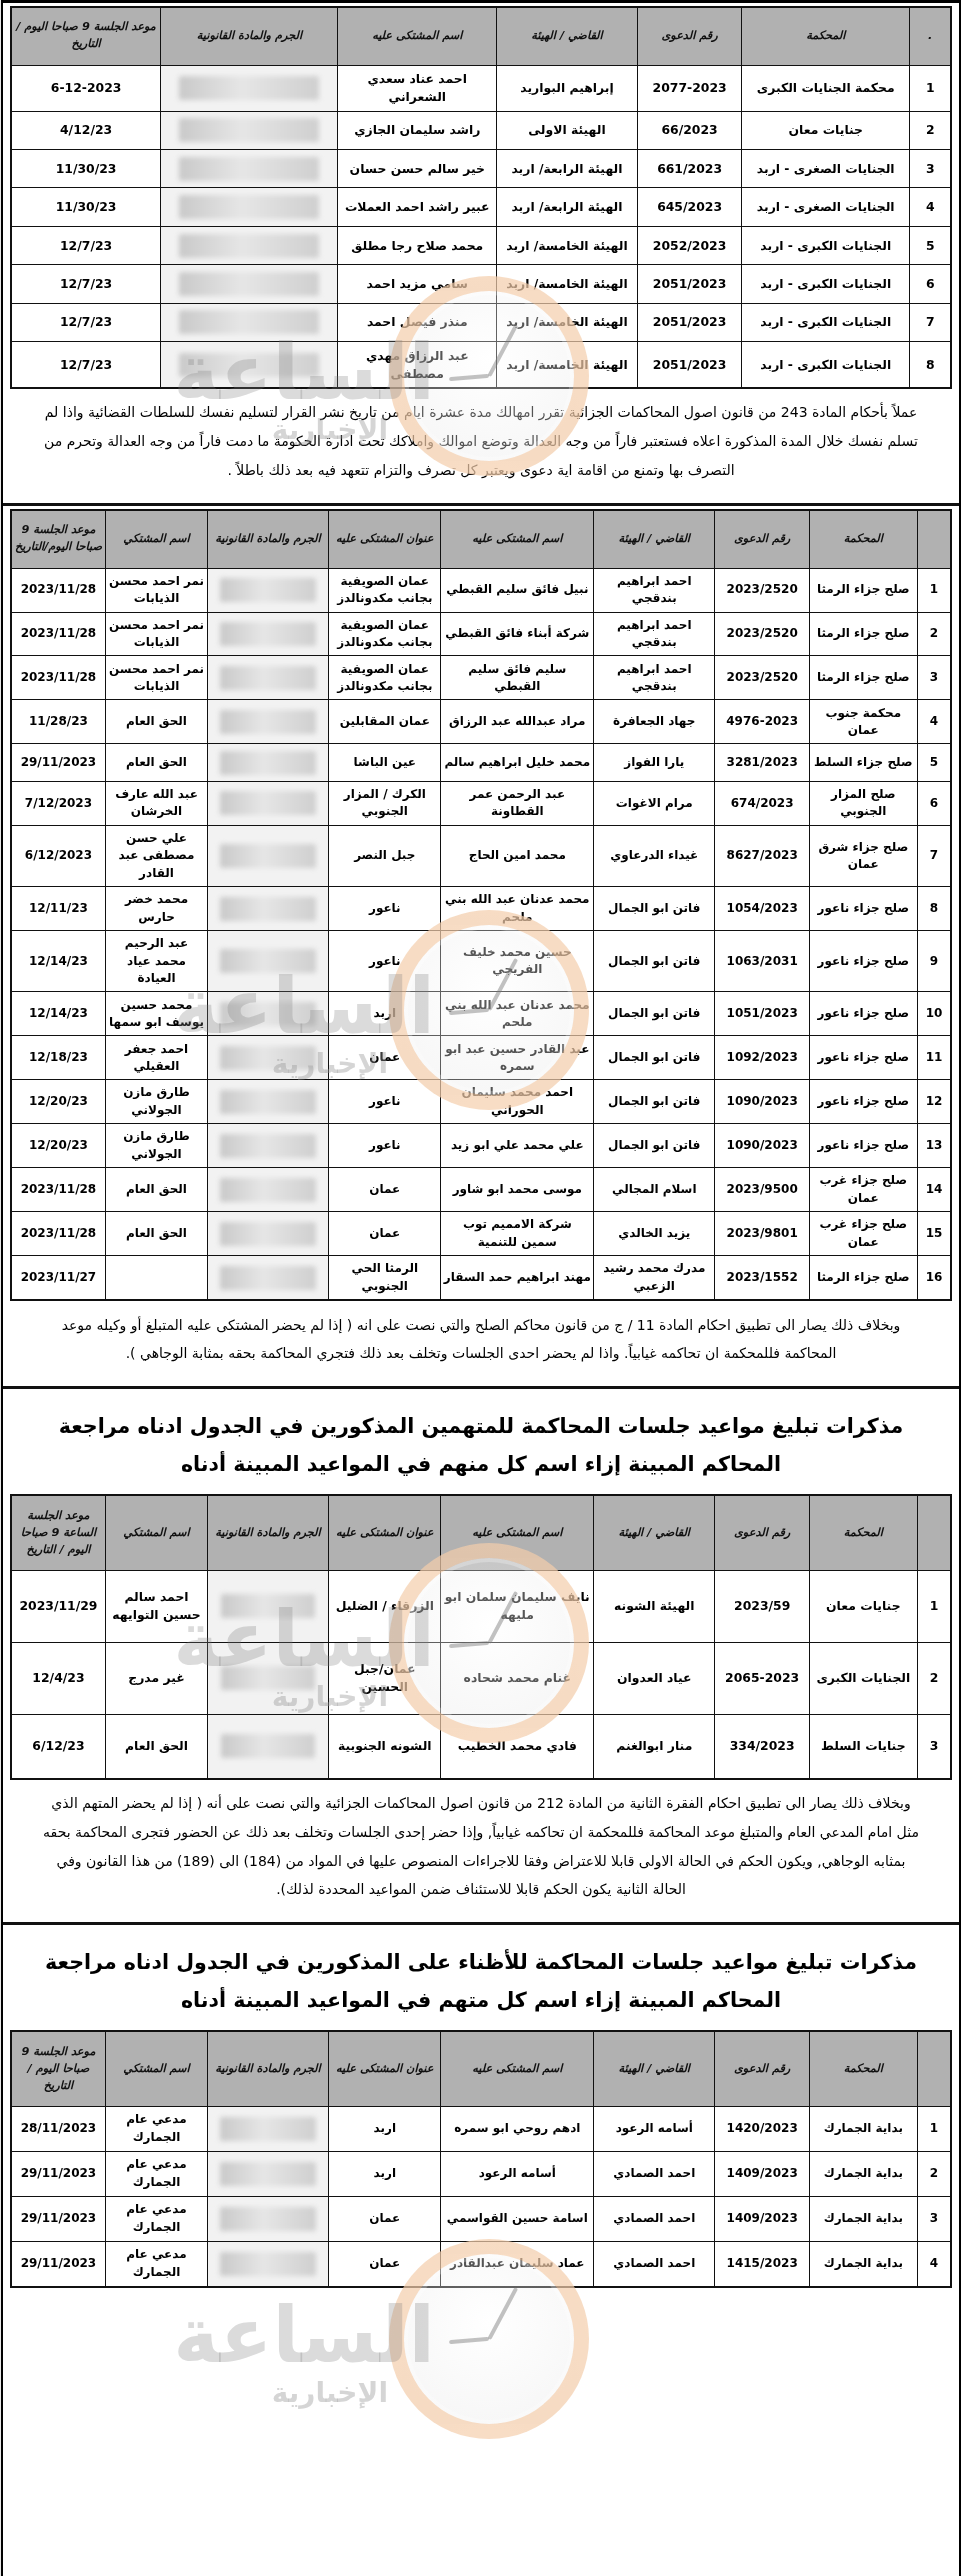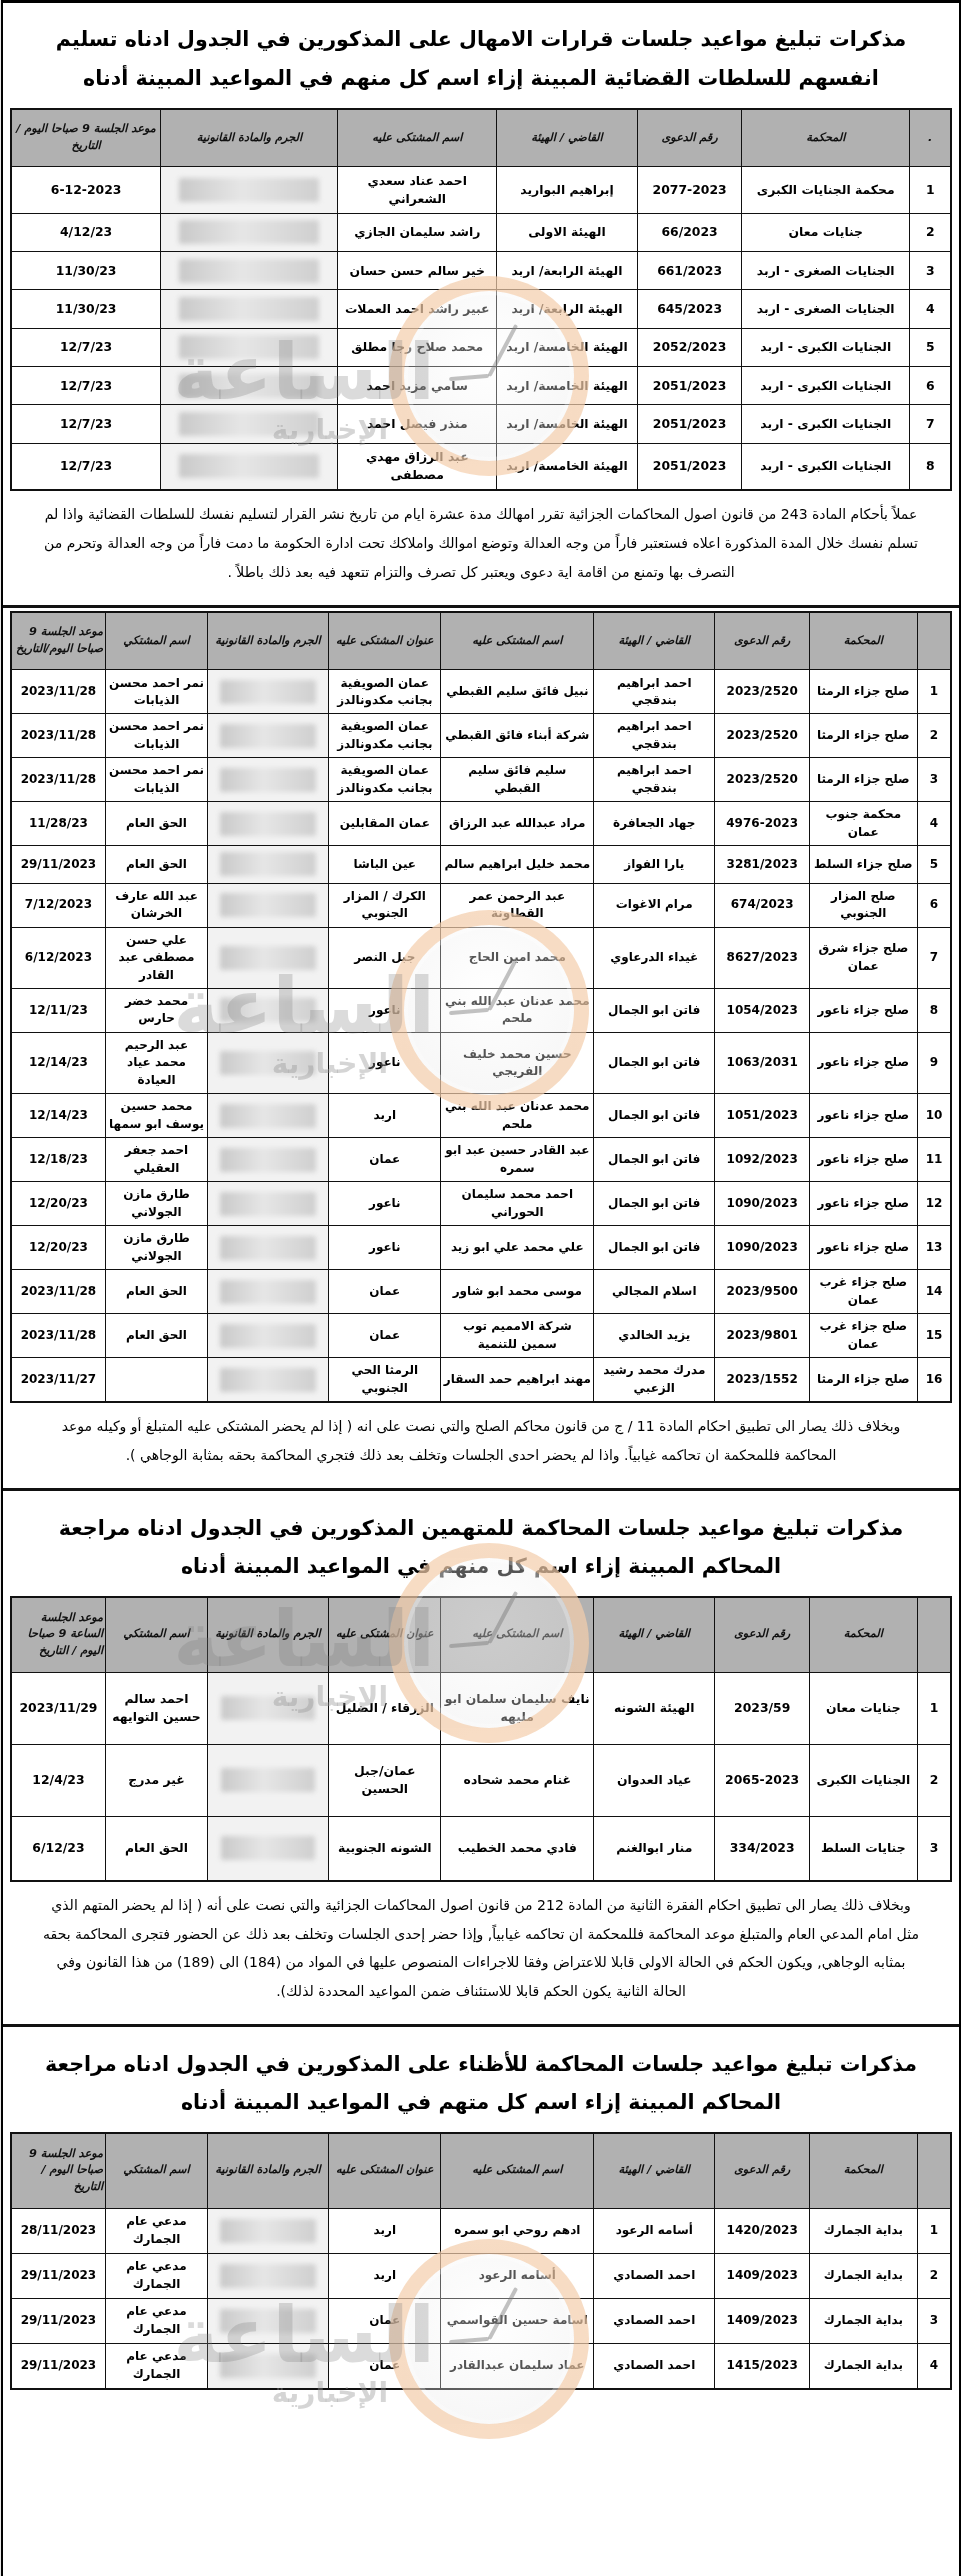--- a/index.html
+++ b/index.html
@@ -33,21 +33,21 @@
   table[data-table="3"] td{padding:4.6px 2.1px; font-size:12px;}
   
   .cols7 th:nth-child(1){width:4%;}  .cols7 th:nth-child(2){width:18%;}
   .cols7 th:nth-child(3){width:11%;} .cols7 th:nth-child(4){width:15%;}
   .cols7 th:nth-child(5){width:17%;} .cols7 th:nth-child(6){width:19%;}
   .cols7 th:nth-child(7){width:16%;}
   .cols9 th:nth-child(1){width:3.2%;}  .cols9 th:nth-child(2){width:11.5%;}
   .cols9 th:nth-child(3){width:10%;}   .cols9 th:nth-child(4){width:13%;}
   .cols9 th:nth-child(5){width:16.5%;} .cols9 th:nth-child(6){width:12%;margin-top:28px;}
   .cols9 th:nth-child(7){width:13%;}   .cols9 th:nth-child(8){width:10.8%;}
-  .cols9 th:nth-child(9){width:10%;text-align:right;}
+  .cols9 th:nth-child(9){width:10%;}
   .legal{
     font-size:14px; font-weight:400; text-align:center; color:#000;
     line-height:2.05; margin:9.3px 36px 11.3px;
   }
   .blur-box{
     height:24px; width:82%; margin:2.1px auto; border-radius:2.6px;
     background:linear-gradient(90deg,#c9c9c9,#e6e6e6 45%,#cfcfcf);
     filter:blur(2.6px);
   }
   td.redacted{background:#f2f2f2;}
@@ -101,21 +101,20 @@
     <div class="wm-text">الساعة</div>
     <div class="wm-text2">الإخبارية</div>
   </div>
   <div class="wm" style="top:2231px">
     <div class="wm-clock"></div>
     <div class="wm-text">الساعة</div>
     <div class="wm-text2">الإخبارية</div>
   </div>
 
   <div class="section">
-    <h2 class="sec-title">مذكرات تبليغ مواعيد جلسات قرارات الامهال على المذكورين في الجدول ادناه تسليم انفسهم للسلطات القضائية المبينة إزاء اسم كل منهم في المواعيد المبينة أدناه</h2>
     <table class="grid cols7" data-table="0">
         <thead>
           <tr>
             <th>.</th>
             <th>المحكمة</th>
             <th>رقم الدعوى</th>
             <th>القاضي / الهيئة</th>
             <th>اسم المشتكى عليه</th>
             <th>الجرم والمادة القانونية</th>
             <th>موعد الجلسة 9 صباحا اليوم / التاريخ</th>

